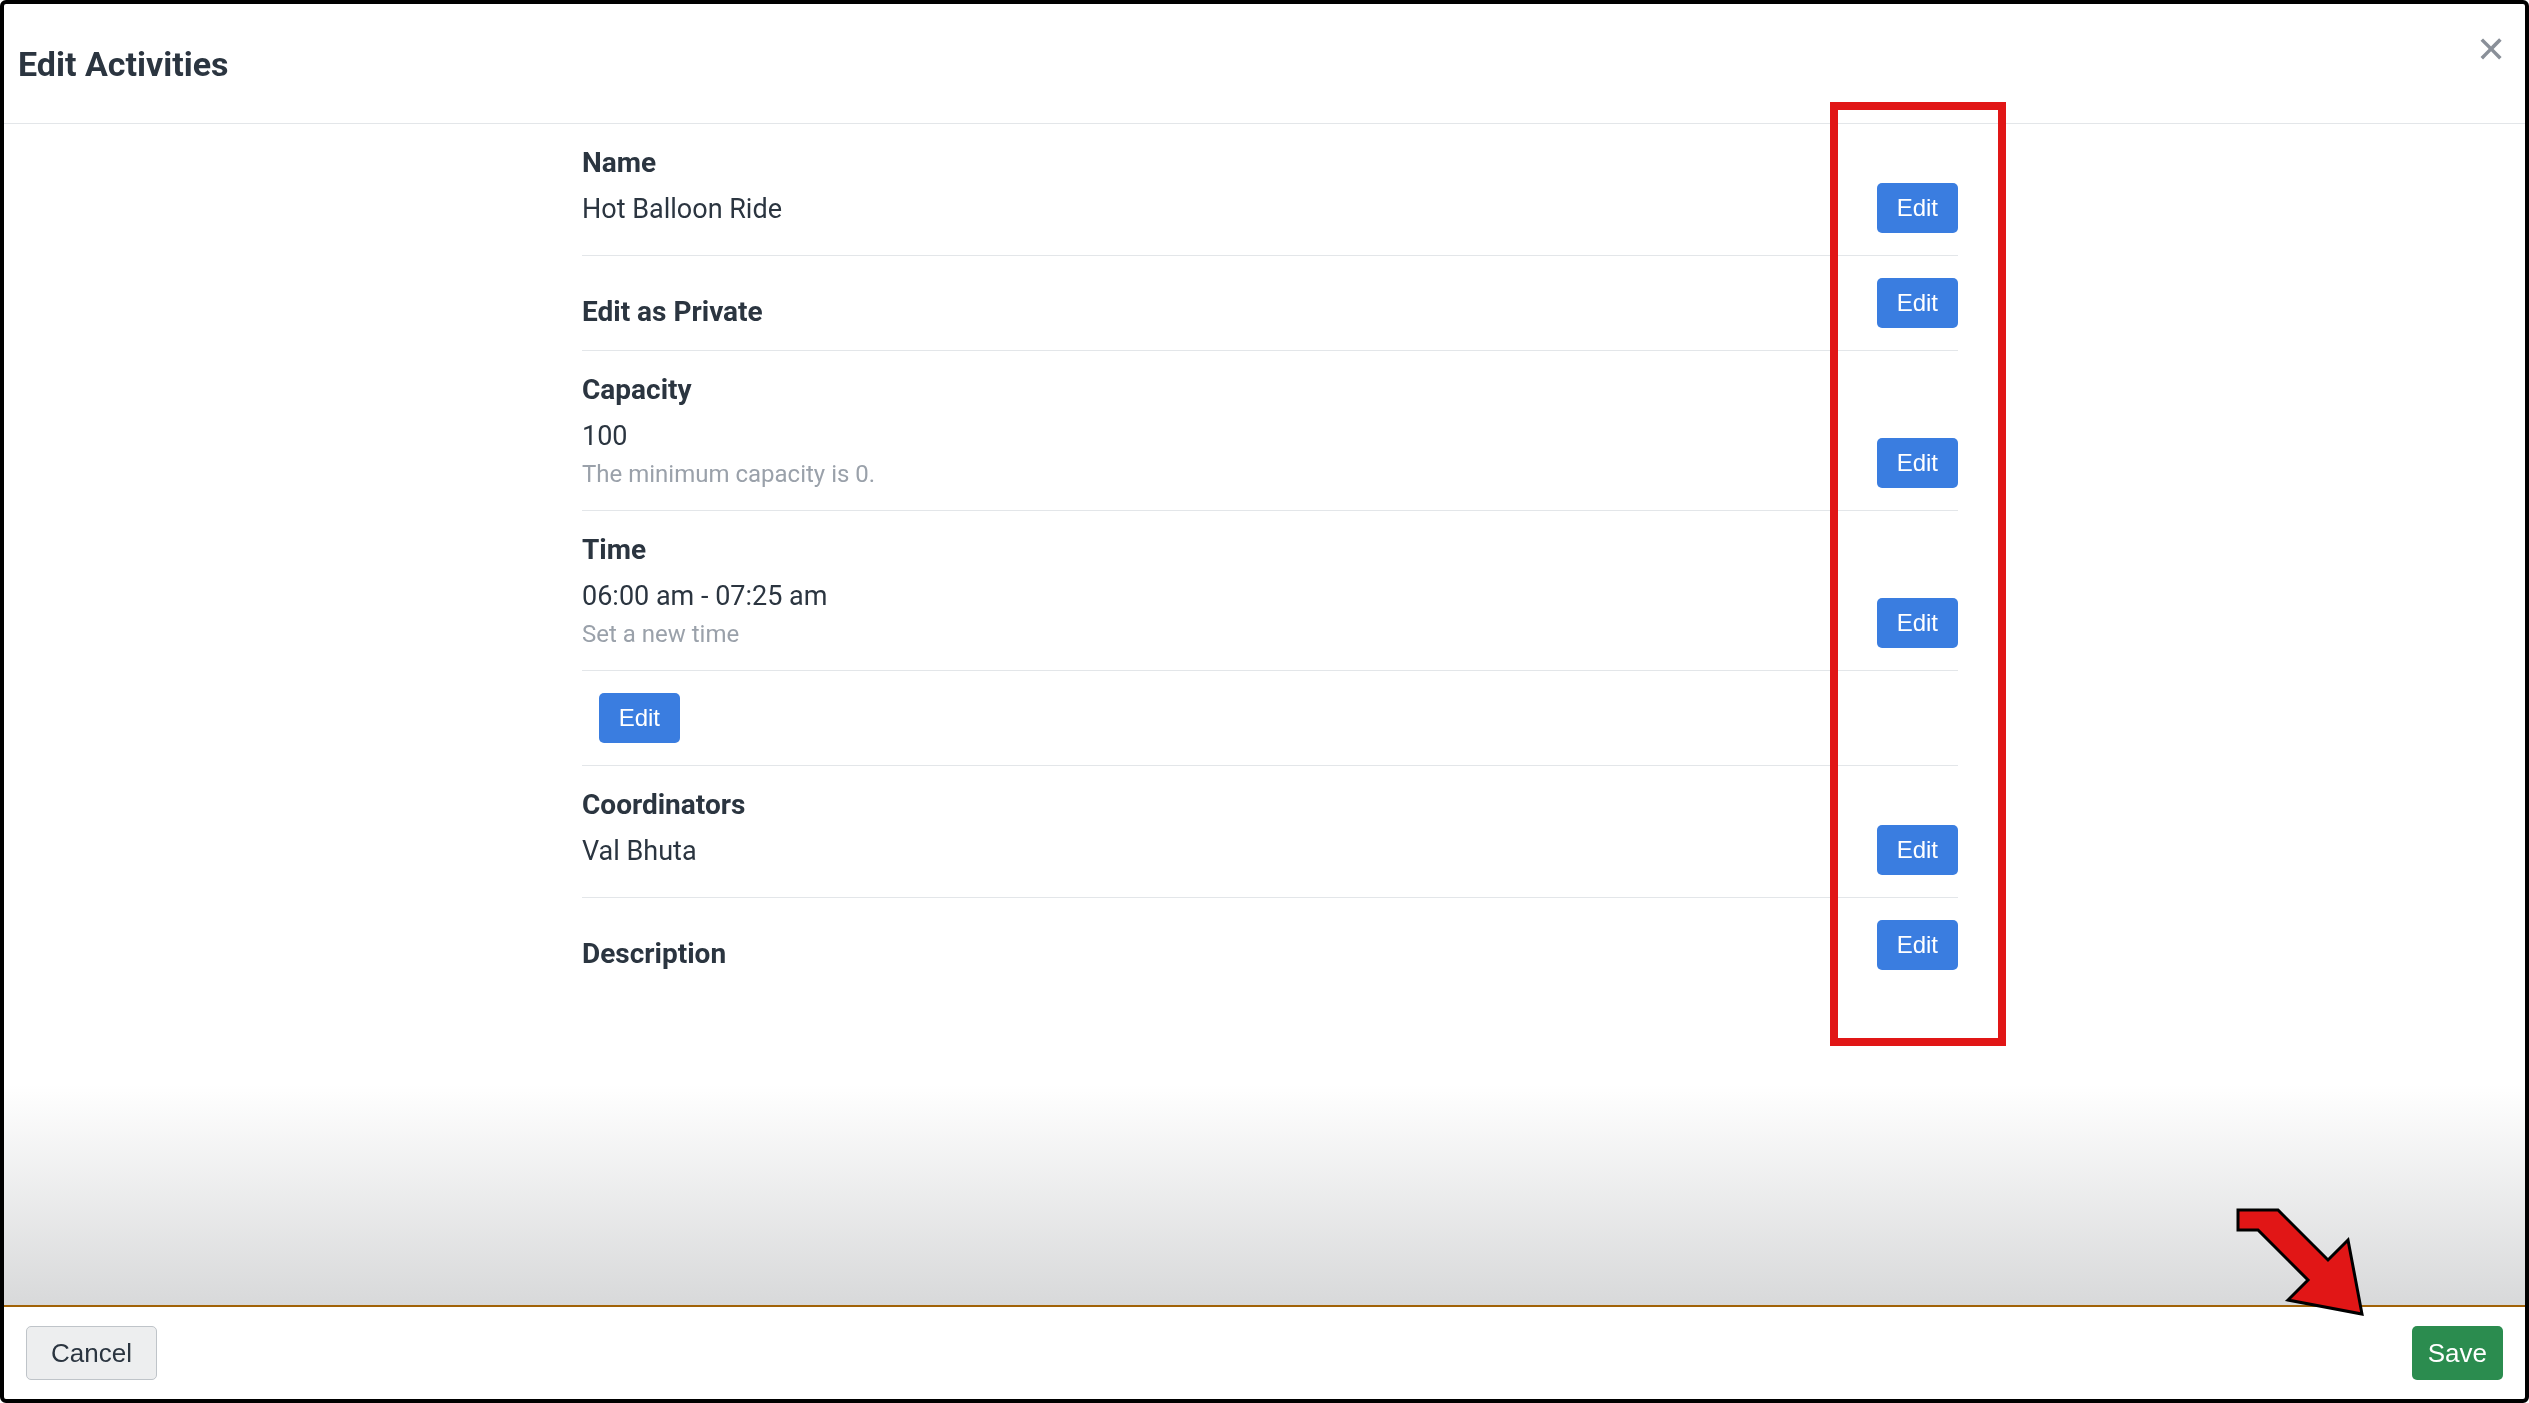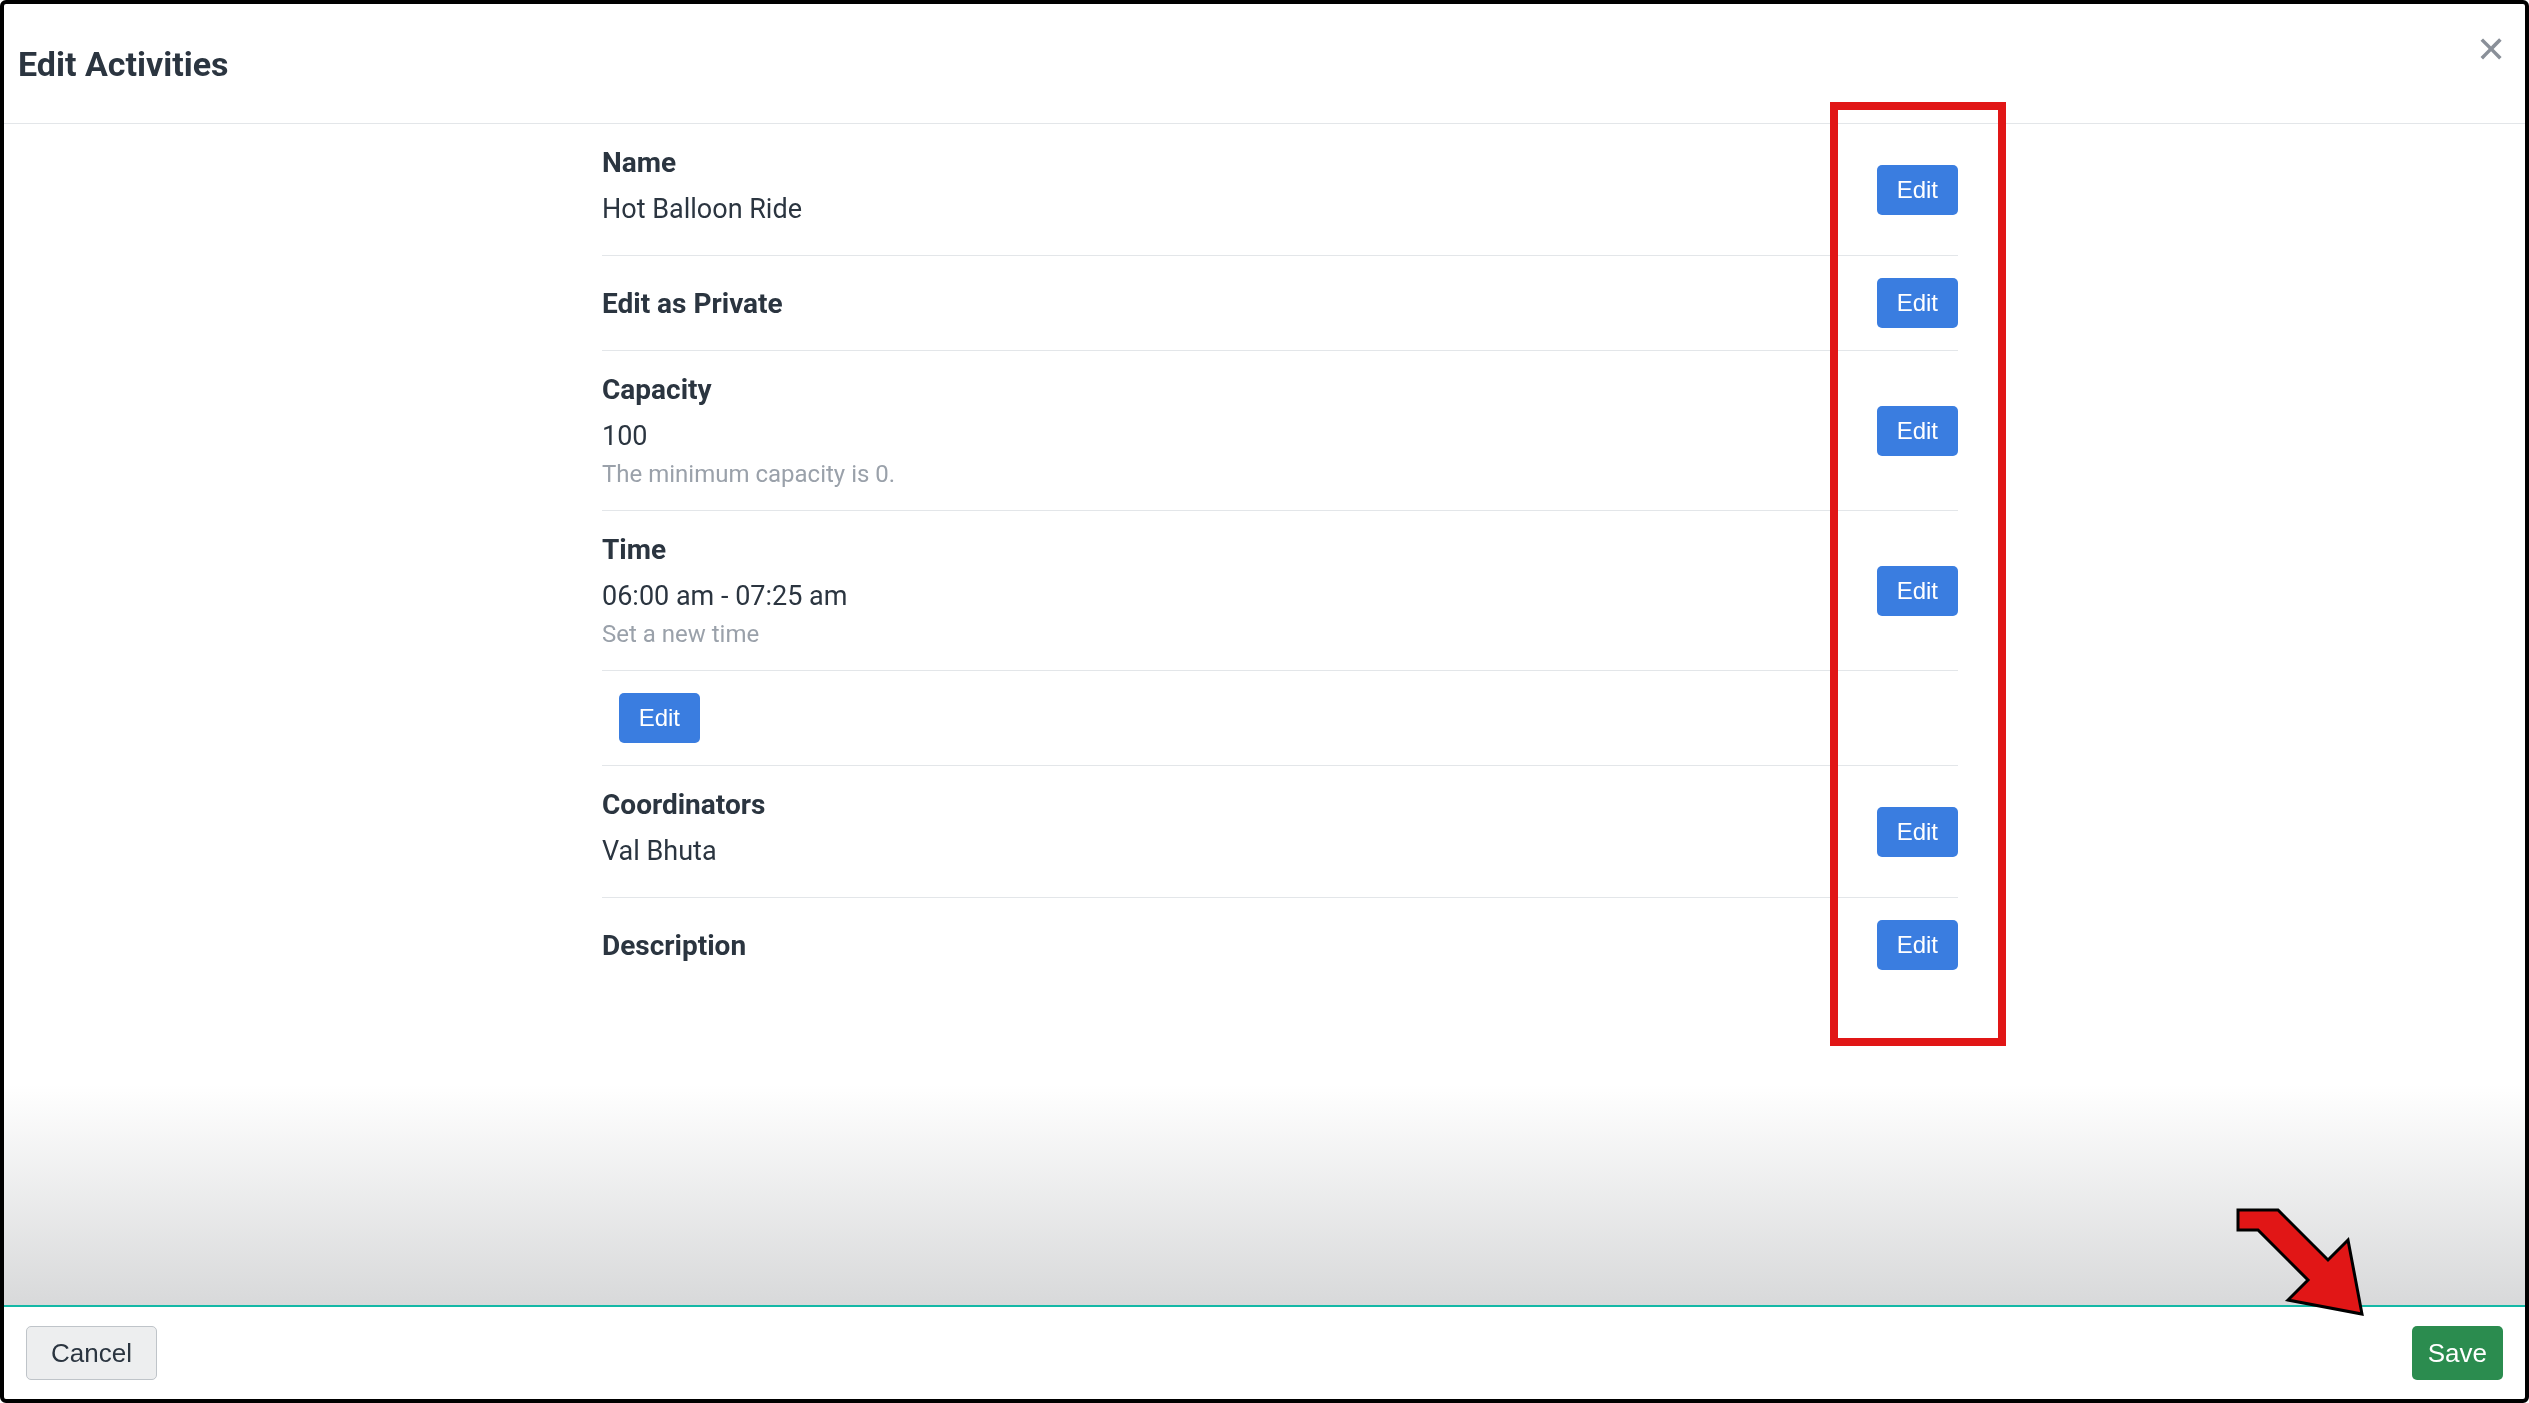--- a/index.html
+++ b/index.html
@@ -56,25 +56,24 @@
     width: 100%;
   }
   .form-col {
     position: relative;
     margin-left: 578px;
     width: 1376px;
   }
   .row {
     position: relative;
     display: flex;
-    align-items: center;
+    align-items: flex-end;
     padding-top: 22px;
     padding-bottom: 22px;
     border-bottom: 1px solid #e3e6e9;
-    margin-left: 20px;
   }
   .row.no-border { border-bottom: none; }
   .row-left {
     flex: 1 1 auto;
     min-width: 0;
   }
   .row-right {
     width: 98px;
     flex: 0 0 auto;
     display: flex;
@@ -110,21 +109,21 @@
     height: 50px;
     padding: 0 20px;
     cursor: pointer;
   }
   .footer {
     position: absolute;
     left: 0;
     right: 0;
     bottom: 0;
     height: 94px;
-    border-top: 2px solid #14b8a6;
+    border-top: 2px solid #a16207;
     display: flex;
     align-items: center;
     justify-content: space-between;
     padding: 0 22px;
   }
   .bottom-gradient {
     position: absolute;
     left: 0;
     right: 0;
     bottom: 94px;

